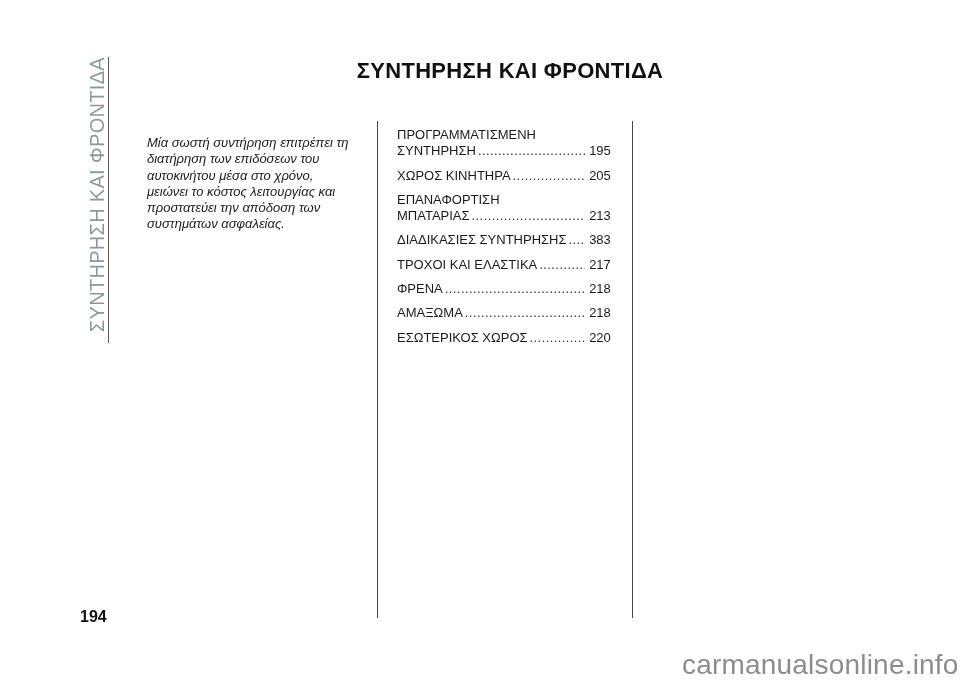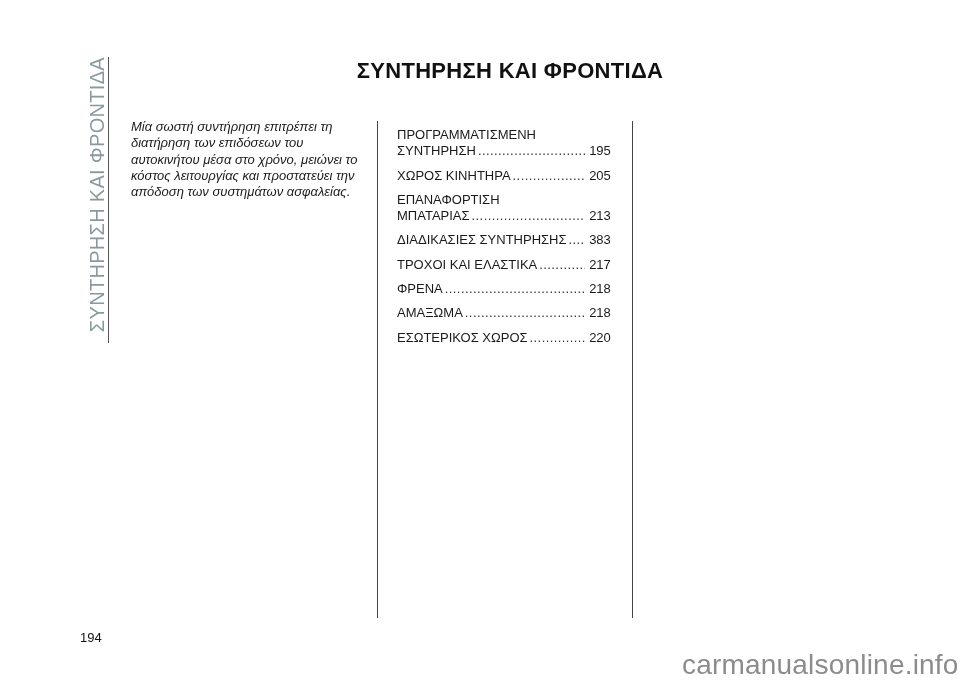--- a/index.html
+++ b/index.html
@@ -22,37 +22,37 @@
     position:absolute; left:108px; top:57px; width:1px; height:286px; background:#555;
   }
   .page-title {
     position:absolute; left:340px; top:58px; width:340px; text-align:center;
     font-size:22px; font-weight:bold; color:#111; letter-spacing:0.3px;
   }
   .intro {
     position:absolute; left:131px; top:119px; width:240px;
     font-size:13px; font-style:italic; line-height:16.3px; color:#1a1a1a;
   }
-  .intro p { margin:0; }
+  .intro p { margin:16px; }
   .vrule { position:absolute; width:1px; background:#444; }
   .toc {
     position:absolute; left:389px; top:119px; width:232px;
     font-size:13px; line-height:16.3px; color:#1a1a1a;
   }
   .toc-item { margin:8px; }
   .toc-line { display:flex; align-items:baseline; white-space:nowrap; }
   .toc-line .lbl { flex:0 0 auto; }
   .toc-line .dots { flex:1 1 auto; overflow:hidden; color:#333; margin:0 2px; }
   .toc-line .dots::before {
     content:". . . . . . . . . . . . . . . . . . . . . . . . . . . . . . . . . . . . . . . . . . . . . . . . . . . . . . . .";
     letter-spacing:-1.6px;
   }
   .toc-line .pg { flex:0 0 auto; width:26px; text-align:center; }
   .page-number {
-    position:absolute; left:80px; top:630px; font-size:13px; font-weight:normal; color:#111;
+    position:absolute; left:80px; top:608px; font-size:16px; font-weight:bold; color:#111;
   }
   .watermark {
     position:absolute; left:682px; top:649px;
     font-size:28px; color:#8c8c8c; letter-spacing:0.2px;
   }
 </style>
 </head>
 <body>
 
 <div class="side-tab">

